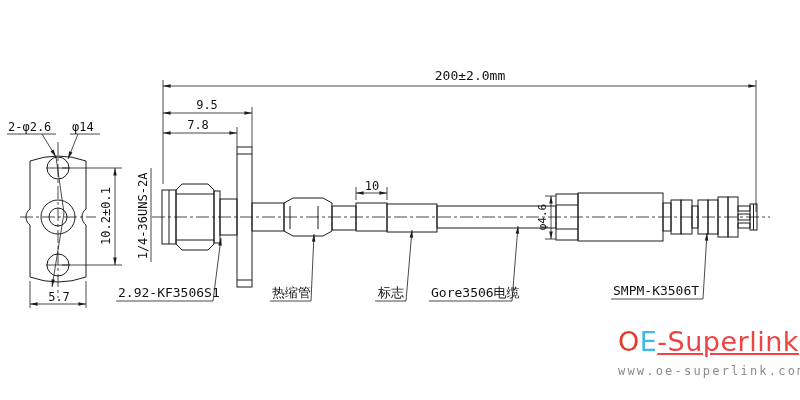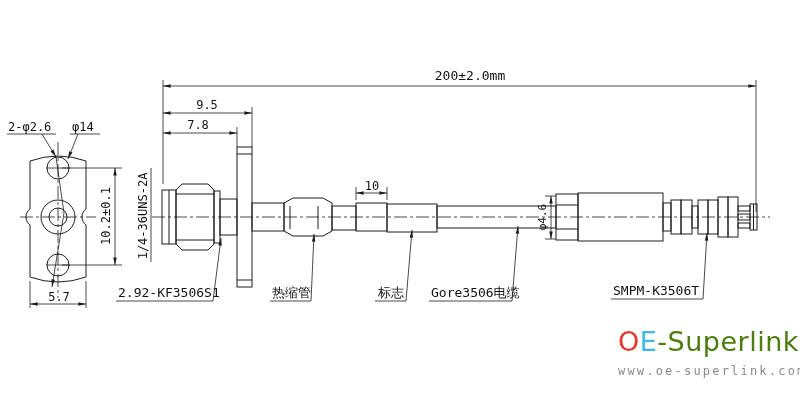--- a/index.html
+++ b/index.html
@@ -9,21 +9,21 @@
   .cl{stroke:#1c1c1c;stroke-width:0.8;fill:none;stroke-dasharray:13 3 3 3;}
   .dim{stroke:#1c1c1c;stroke-width:0.8;fill:none;}
   text{fill:#111;font-family:"DejaVu Sans Mono",monospace;}
   .t12{font-size:12px;}
   .t13{font-size:13px;}
   .logo{position:absolute;left:618px;top:326px;width:182px;
         font-family:"DejaVu Sans",sans-serif;font-size:27px;font-weight:500;
         letter-spacing:0.5px;white-space:nowrap;}
   .logo .o{color:#e23a2a;}
   .logo .e{color:#3eb7ea;}
-  .logo .rest{color:#4d7c0f;}
+  .logo .rest{color:#ef4444;text-decoration:underline;}
   .site{position:absolute;left:618px;top:364px;width:182px;
         font-family:"DejaVu Sans Mono",monospace;font-size:12px;
         letter-spacing:2.2px;color:#8a8a8a;white-space:nowrap;}
 </style>
 </head>
 <body>
 
 <svg width="800" height="400" viewBox="0 0 800 400">
   <defs>
     <marker id="arw" viewBox="0 0 10 10" refX="9.5" refY="5" markerWidth="11" markerHeight="8" orient="auto-start-reverse" markerUnits="userSpaceOnUse">

